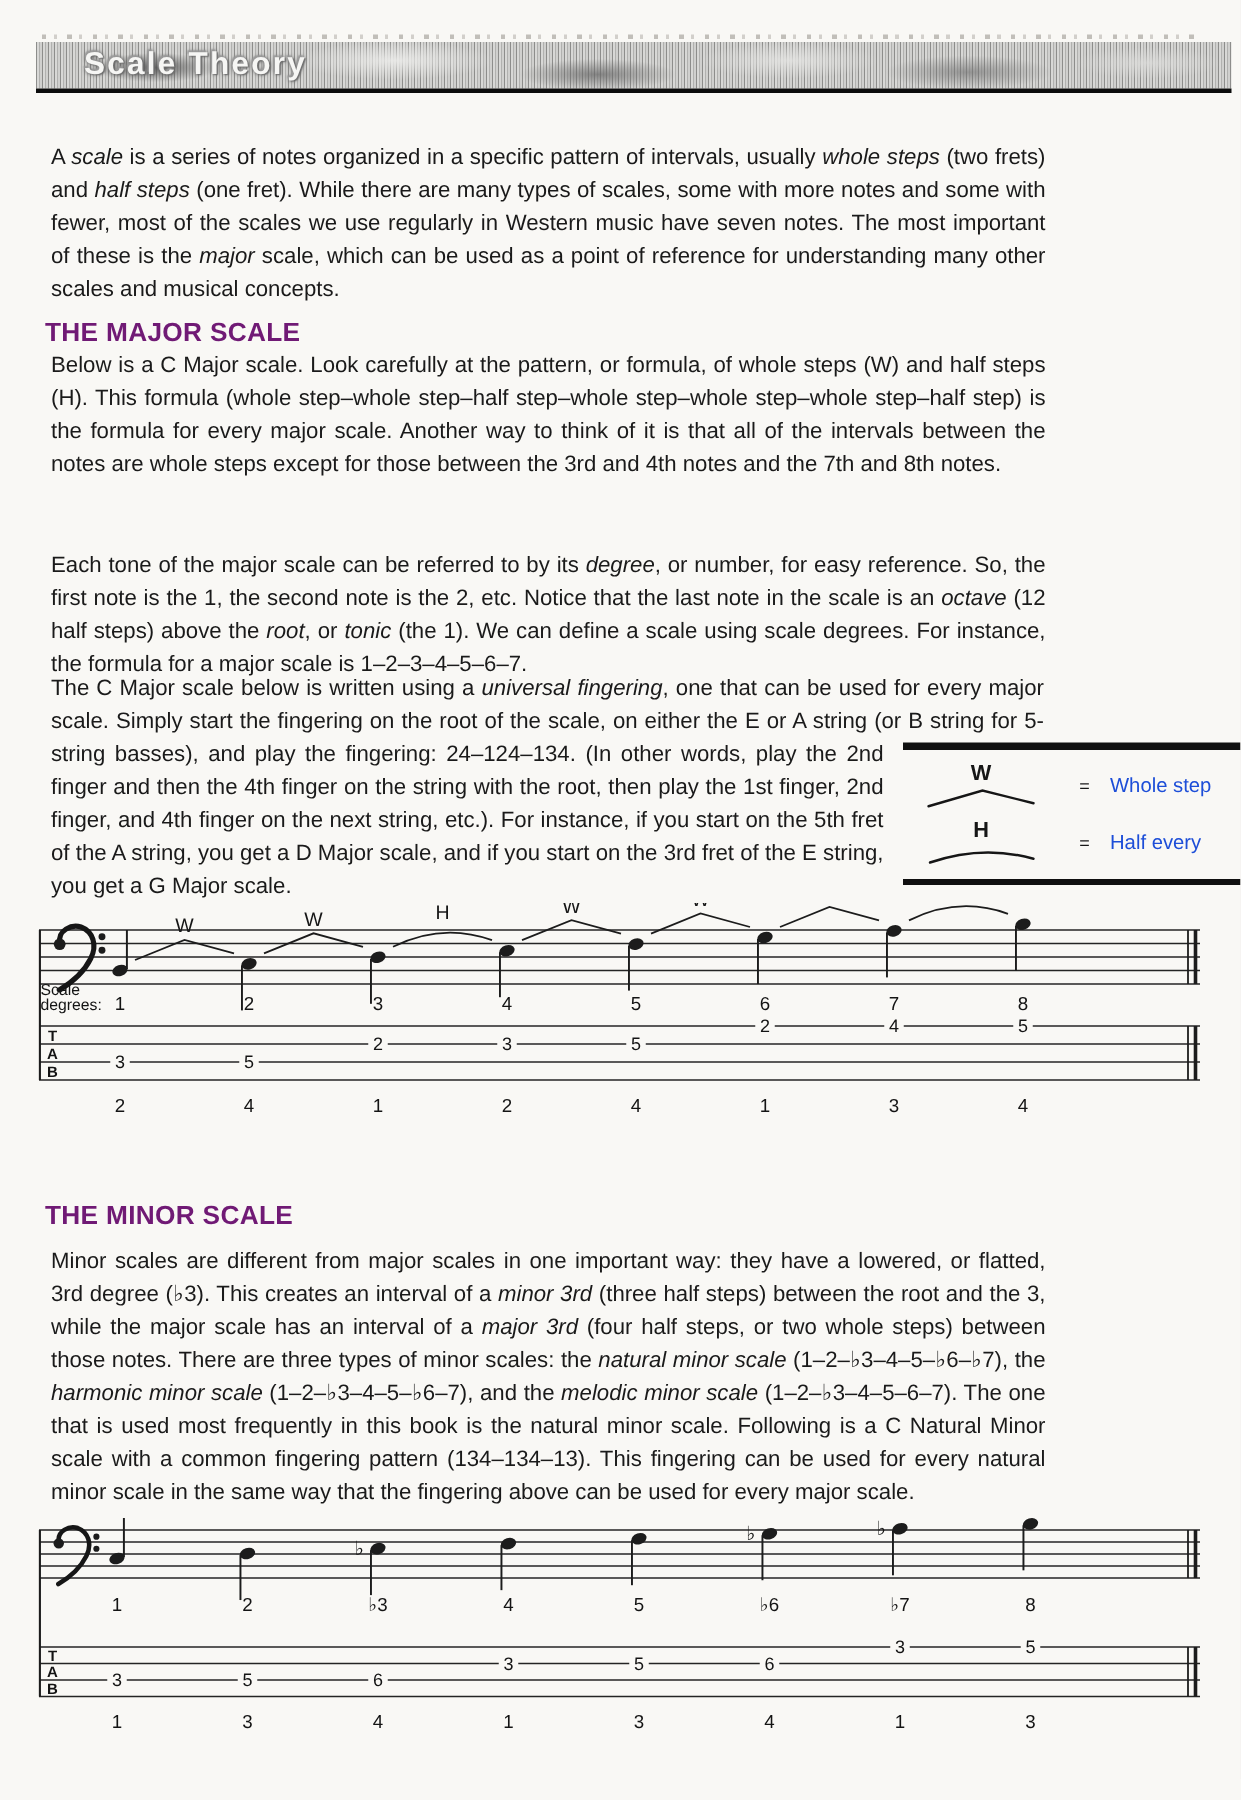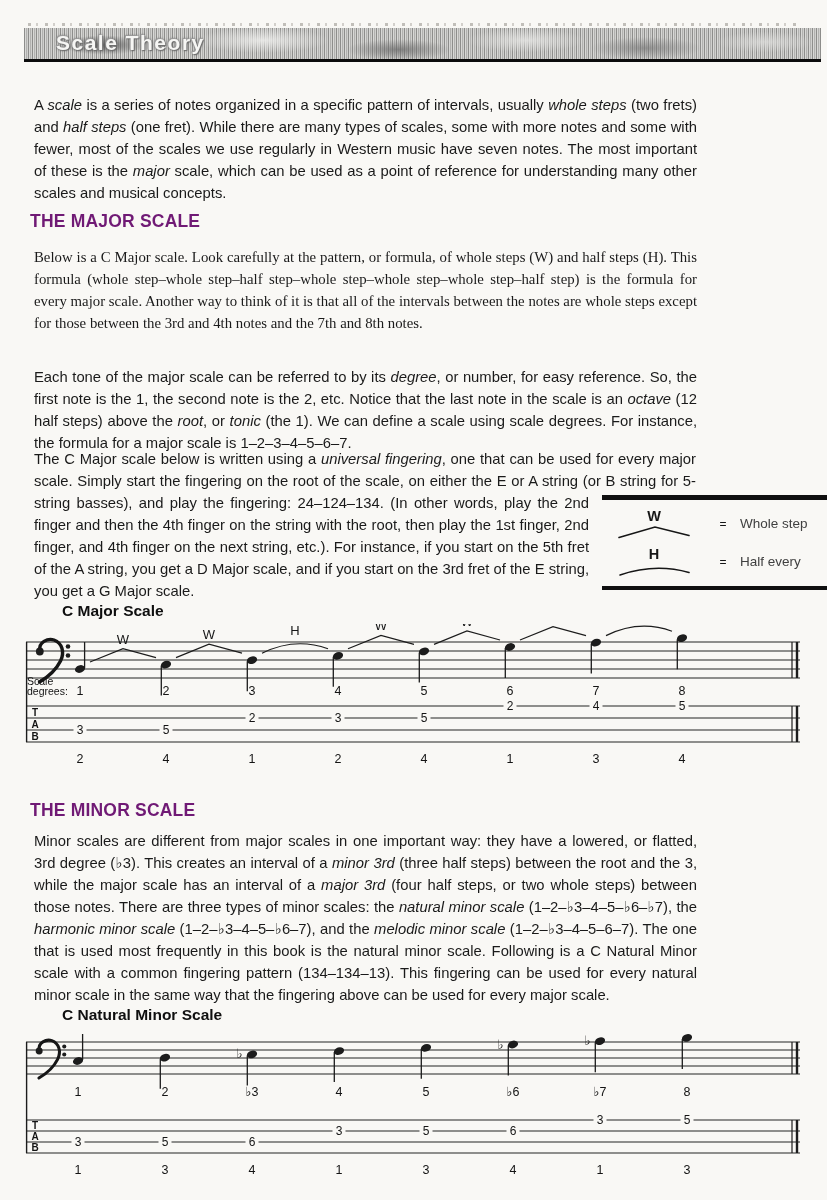--- a/index.html
+++ b/index.html
@@ -20,36 +20,36 @@
       repeating-linear-gradient(90deg,#8d8d8b 0 1px,#d8d8d6 1px 2px,#b1b1af 2px 3px,#d0d0ce 3px 4px);}
   .banner-title{position:absolute;left:32px;top:3px;font-size:21px;font-weight:700;letter-spacing:1.5px;color:#f6f6f4;
     text-shadow:1px 1px 1px #6e6e6e,-1px -1px 1px #9a9a9a,0 0 3px #555;}
 
   .body{position:absolute;left:30px;width:663px;font-size:14.8px;line-height:22px;text-align:justify;margin:4px;color:#1a1a1a;}
   .it{font-style:italic;}
   .h{position:absolute;left:30px;margin:0;font-size:17.5px;font-weight:800;letter-spacing:.2px;color:#701a75;}
 
   .p-intro{top:90px;}
   .h-major{top:211px;}
-  .p-maj1{top:242px;font-family:Liberation Serif, serif;}
+  .p-maj1{top:229px;}
   .p-maj2{top:362px;}
   .p-maj3{top:444px;height:170px;position:absolute;}
   .sp1{float:right;width:1px;height:46px;}
   .sp2{float:right;clear:right;width:108px;height:104px;}
 
   .legend{position:absolute;left:568px;top:47px;width:229px;height:95px;
     border-top:5px solid #101010;border-bottom:4px solid #101010;
     display:flex;flex-direction:column;justify-content:space-evenly;padding:2px 0;box-sizing:border-box;}
   .leg-row{display:flex;align-items:center;}
   .leg-sym{width:104px;display:flex;flex-direction:column;align-items:center;}
   .leg-letter{font-size:14.5px;font-weight:600;color:#161616;line-height:15px;}
   .leg-svg{display:block;}
   .leg-svg polyline,.leg-svg path{fill:none;stroke:#161616;stroke-width:1.6;stroke-linecap:round;}
   .leg-eq{width:34px;text-align:center;font-size:12px;color:#161616;}
-  .leg-label{font-size:13.5px;color:#404040;}
+  .leg-label{font-size:13.5px;color:#1d4ed8;}
 
   .h-minor{top:800px;}
   .p-min1{top:826px;}
 
   .sys{position:absolute;left:24px;width:780px;}
   .sys-major{top:602px;}
   .sys-minor{top:1006px;}
   .sys-title{font-weight:700;font-size:15.5px;color:#0f0f0f;margin:0 0 4px 38px;}
 
   svg.notation{display:block;}
@@ -108,21 +108,20 @@
             <path d="M3 13 Q 38 1 72 10.5"></path>
           </svg>
         </div>
         <div class="leg-eq">=</div>
         <div class="leg-label">Half every</div>
       </div>
     </div>
   </div>
 
   <div class="sys sys-major">
-    <div class="sys-title">C Major Scale</div>
     <svg id="svg-major" class="notation" width="780" height="152" viewBox="0 0 780 152">
         <line x1="2" y1="18" x2="776" y2="18" class="staff-ln"></line>
         <line x1="2" y1="27" x2="776" y2="27" class="staff-ln"></line>
         <line x1="2" y1="36" x2="776" y2="36" class="staff-ln"></line>
         <line x1="2" y1="45" x2="776" y2="45" class="staff-ln"></line>
         <line x1="2" y1="54" x2="776" y2="54" class="staff-ln"></line>
         <line x1="2" y1="82" x2="776" y2="82" class="staff-ln"></line>
         <line x1="2" y1="94" x2="776" y2="94" class="staff-ln"></line>
         <line x1="2" y1="106" x2="776" y2="106" class="staff-ln"></line>
         <line x1="2" y1="118" x2="776" y2="118" class="staff-ln"></line>
@@ -205,21 +204,20 @@
         <text x="572" y="139" class="fing-t" text-anchor="middle">3</text>
         <text x="658" y="139" class="fing-t" text-anchor="middle">4</text>
       </svg>
   </div>
 
   <h2 class="h h-minor">THE MINOR SCALE</h2>
 
   <p class="body p-min1"><span>Minor scales are different from major scales in one important way: they have a lowered, or flatted, 3rd degree (♭3). This creates an interval of a </span><span class="it">minor 3rd</span><span> (three half steps) between the root and the 3, while the major scale has an interval of a </span><span class="it">major 3rd</span><span> (four half steps, or two whole steps) between those notes. There are three types of minor scales: the </span><span class="it">natural minor scale</span><span> (1–2–♭3–4–5–♭6–♭7), the </span><span class="it">harmonic minor scale</span><span> (1–2–♭3–4–5–♭6–7), and the </span><span class="it">melodic minor scale</span><span> (1–2–♭3–4–5–6–7). The one that is used most frequently in this book is the natural minor scale. Following is a C Natural Minor scale with a common fingering pattern (134–134–13). This fingering can be used for every natural minor scale in the same way that the fingering above can be used for every major scale.</span></p>
 
   <div class="sys sys-minor">
-    <div class="sys-title">C Natural Minor Scale</div>
     <svg id="svg-minor" class="notation" width="780" height="158" viewBox="0 0 780 158">
         <line x1="2" y1="14" x2="776" y2="14" class="staff-ln"></line>
         <line x1="2" y1="22" x2="776" y2="22" class="staff-ln"></line>
         <line x1="2" y1="30" x2="776" y2="30" class="staff-ln"></line>
         <line x1="2" y1="38" x2="776" y2="38" class="staff-ln"></line>
         <line x1="2" y1="46" x2="776" y2="46" class="staff-ln"></line>
         <line x1="2" y1="92" x2="776" y2="92" class="staff-ln"></line>
         <line x1="2" y1="103" x2="776" y2="103" class="staff-ln"></line>
         <line x1="2" y1="114" x2="776" y2="114" class="staff-ln"></line>
         <line x1="2" y1="125" x2="776" y2="125" class="staff-ln"></line>

